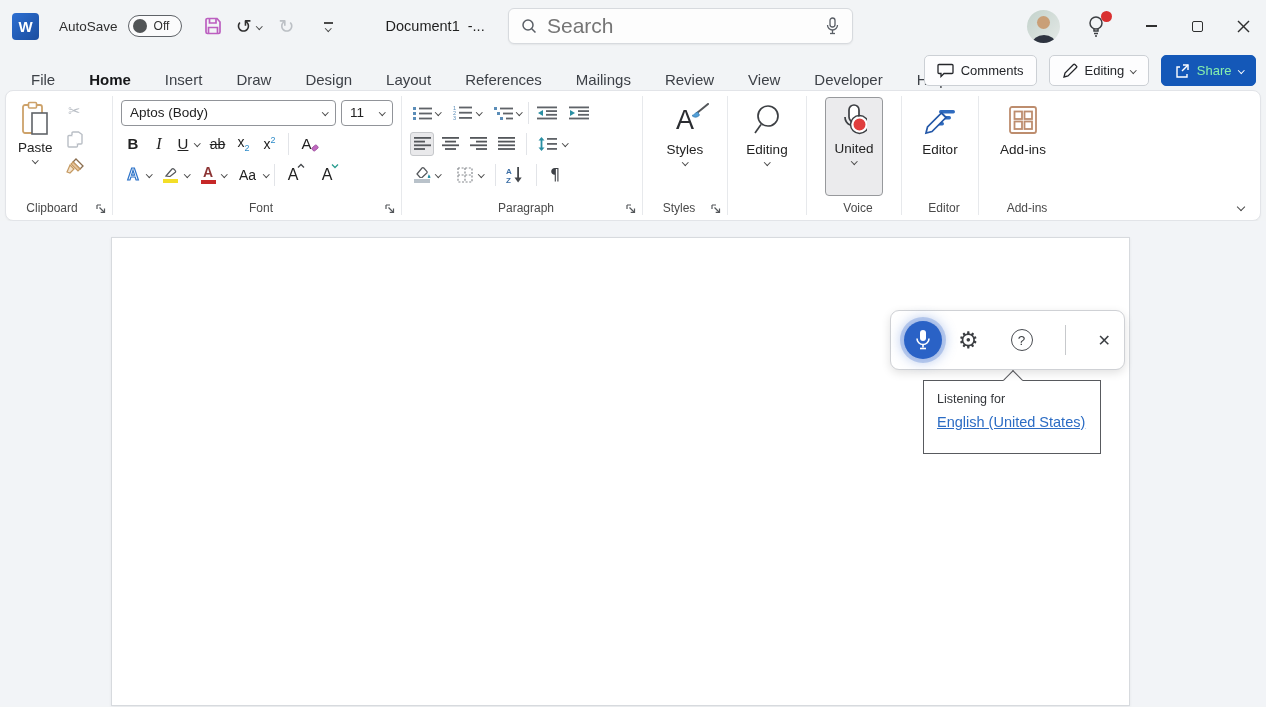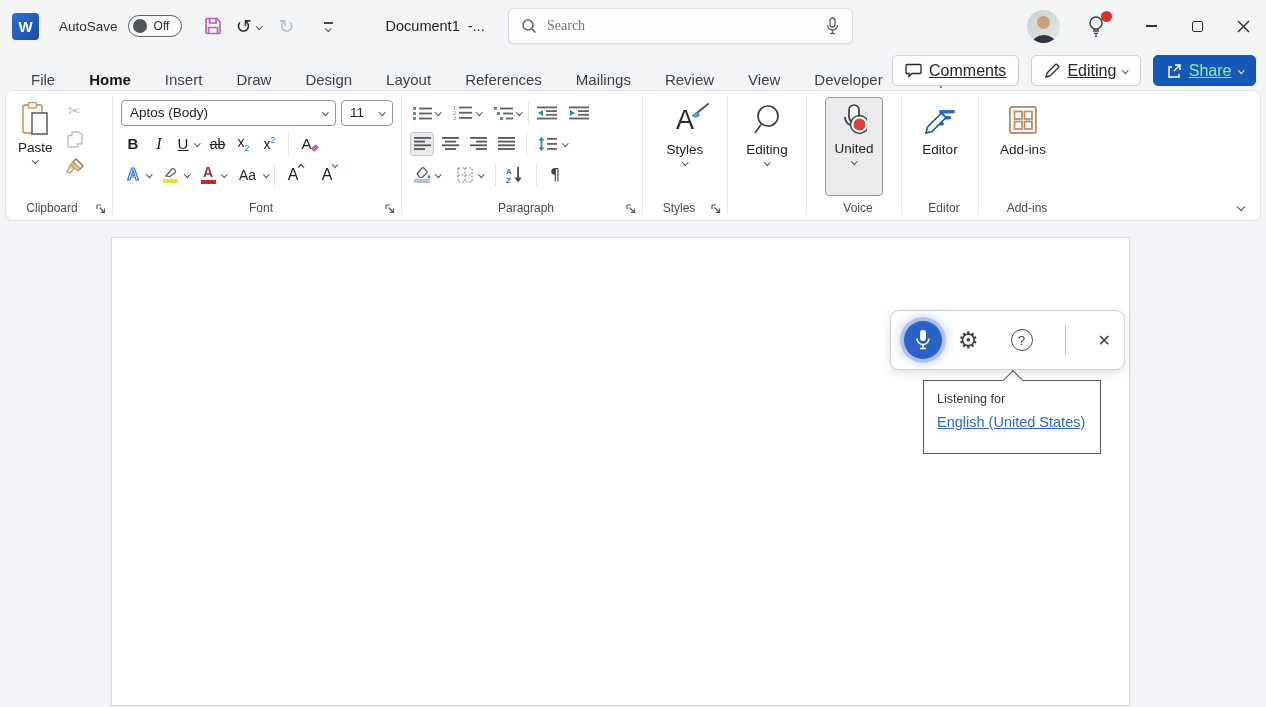--- a/index.html
+++ b/index.html
@@ -16,39 +16,39 @@
   .qat-btn { width:30px; height:30px; display:flex; align-items:center; justify-content:center; border-radius:4px; }
   .save-glyph svg { display:block; }
   .undo-glyph { font-family:"DejaVu Sans",sans-serif; font-size:19px; color:#2f2f2f; line-height:1; }
   .redo-glyph { font-family:"DejaVu Sans",sans-serif; font-size:19px; color:#bcc0c5; line-height:1; }
   .chv { width:6px; height:6px; border-right:1.5px solid #4a4a4a; border-bottom:1.5px solid #4a4a4a; transform:rotate(45deg); display:inline-block; }
   .chv.tiny { width:4.5px; height:4.5px; }
   .qat-more { display:flex; flex-direction:column; align-items:center; gap:2px; }
   .qat-more .bar { width:9px; height:1.5px; background:#4a4a4a; }
   .doc-title { margin-left:42px; font-size:14.5px; color:#1f1f1f; white-space:pre; }
   .searchbox { position:absolute; left:508px; top:8px; width:345px; height:36px; background:#fdfdfd; border:1px solid #d7dade; border-radius:6px; box-shadow:0 1px 2px rgba(0,0,0,.06); display:flex; align-items:center; padding:0 12px; }
-  .searchbox input { border:none; outline:none; background:transparent; font-size:14px; color:#5a5f66; flex:1; margin-left:10px; font-family:Liberation Serif, serif; }
+  .searchbox input { border:none; outline:none; background:transparent; font-size:21px; color:#5a5f66; flex:1; margin-left:10px; font-family:Liberation Sans, sans-serif; }
   .tb-right { position:absolute; right:0; top:0; height:52px; display:flex; align-items:center; }
   .avatar { width:33px; height:33px; border-radius:50%; background:linear-gradient(135deg,#c3d2cb,#e4e9e7); position:relative; overflow:hidden; }
   .avatar .head { position:absolute; top:6px; left:10px; width:13px; height:13px; border-radius:50%; background:#c99f77; }
   .avatar .body { position:absolute; bottom:-10px; left:5px; width:24px; height:18px; border-radius:50% 50% 0 0; background:#2e3440; }
   .bulb-wrap { position:relative; margin-left:26px; }
   .bulb-dot { position:absolute; top:-4px; right:-6px; width:11px; height:11px; border-radius:50%; background:#d93030; }
   .winbtn { width:46px; height:52px; display:flex; align-items:center; justify-content:center; }
   .min-glyph { width:11px; height:1.6px; background:#2f2f2f; }
   .max-glyph { width:11px; height:11px; border:1.5px solid #2f2f2f; border-radius:2px; }
 
   
   .tabrow { height:38px; display:flex; align-items:center; position:relative; background:#f2f4f6; }
   .tabs { display:flex; margin-left:14px; }
   .tab { font-size:15px; color:#3d4147; padding:6px 17px; position:relative;margin-top:16px; }
   .tab.active { color:#17181a; font-weight:bold; }
   .tab.active::after { content:""; position:absolute; left:16px; right:16px; bottom:-1px; height:3.5px; background:#15519e; border-radius:2px; }
   .tabrow-right { position:absolute; right:10px; top:3px; display:flex; gap:12px; align-items:center; }
-  .pill { height:31px; display:flex; align-items:center; gap:7px; padding:0 12px; background:#fdfdfe; border:1px solid #ccd0d5; border-radius:5px; font-size:16px; color:#24262a;text-decoration:underline; }
+  .pill { height:31px; display:flex; align-items:center; gap:7px; padding:0 12px; background:#fdfdfe; border:1px solid #ccd0d5; border-radius:5px; font-size:13px; color:#24262a; }
   .pill.share { background:#1458b8; border-color:#1458b8; color:#86efac; }
   .pill.share .chv { border-color:#fff; }
 
   
   .ribbon { margin:0 5px; height:131px; background:#fff; border:1px solid #e2e4e8; border-radius:8px; display:flex; position:relative; box-shadow:0 1px 2px rgba(0,0,0,.04); }
   .rgroup { position:relative; padding:6px 4px 24px; display:flex; }
   .glabel { position:absolute; bottom:5px; left:8px; right:0; text-align:center; font-size:12px; color:#4a4a4a; }
   .launcher { position:absolute; bottom:6px; right:6px; }
   .gsep { width:1px; background:#e7e9ec; margin:5px 0 5px; }
   .bigbtn { display:flex; flex-direction:column; align-items:center; justify-content:flex-start; gap:3px; padding:4px 8px; border-radius:4px; }

